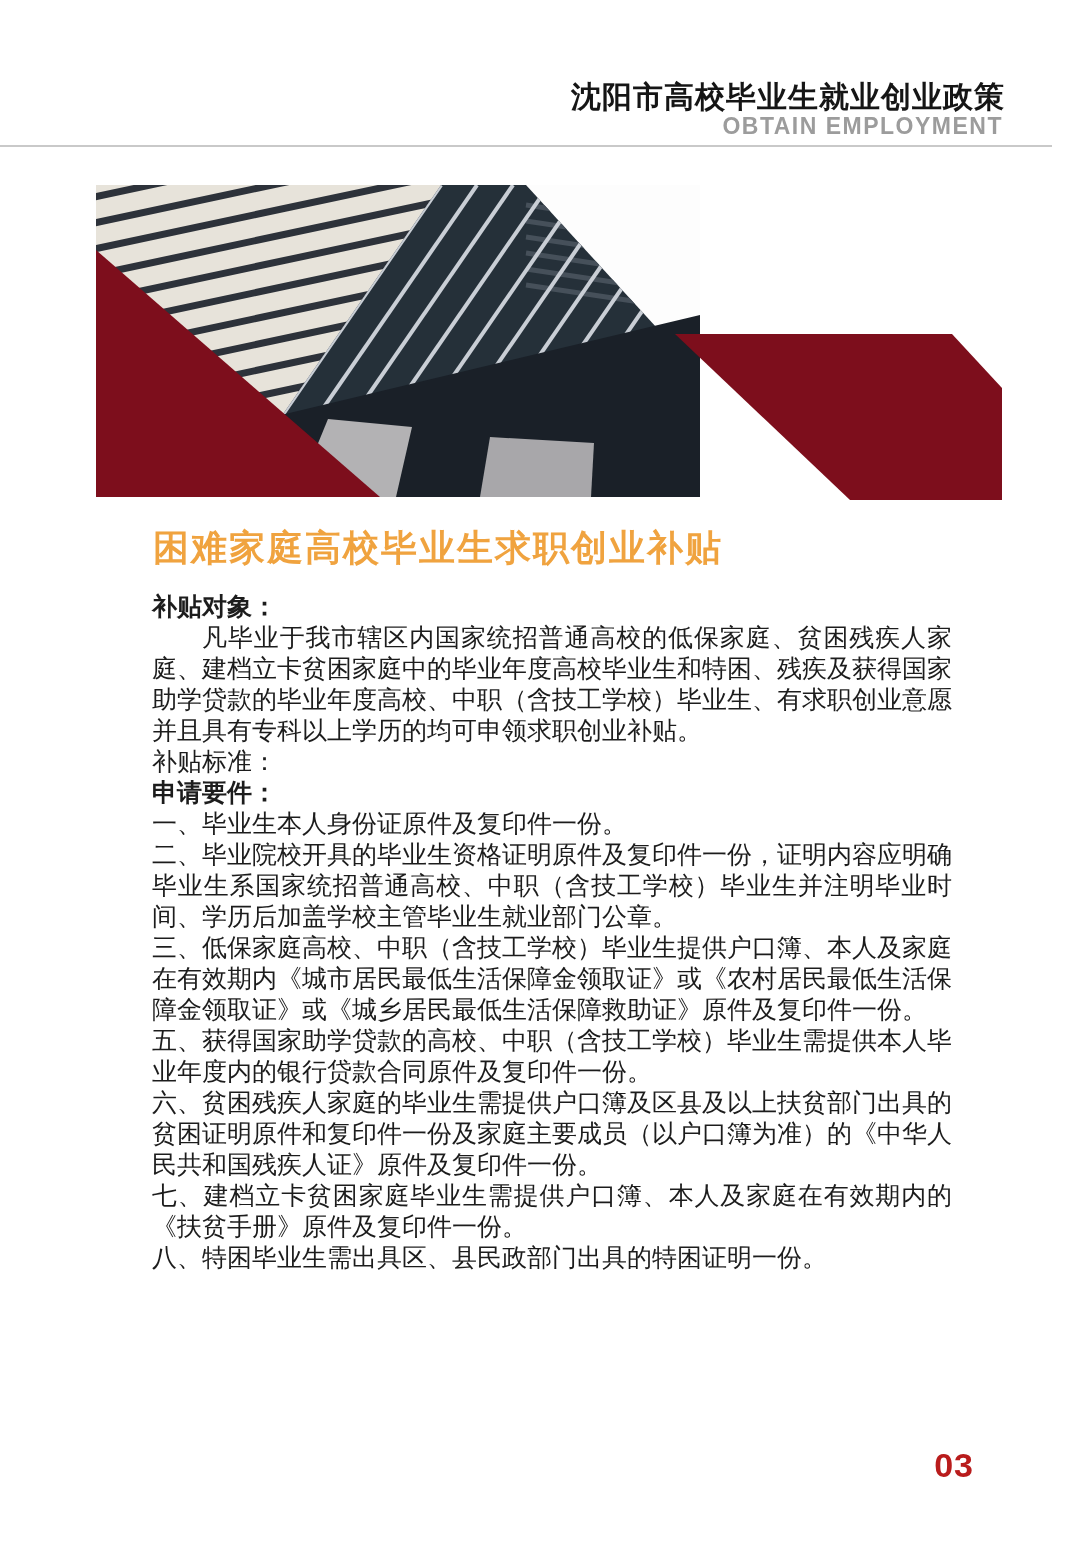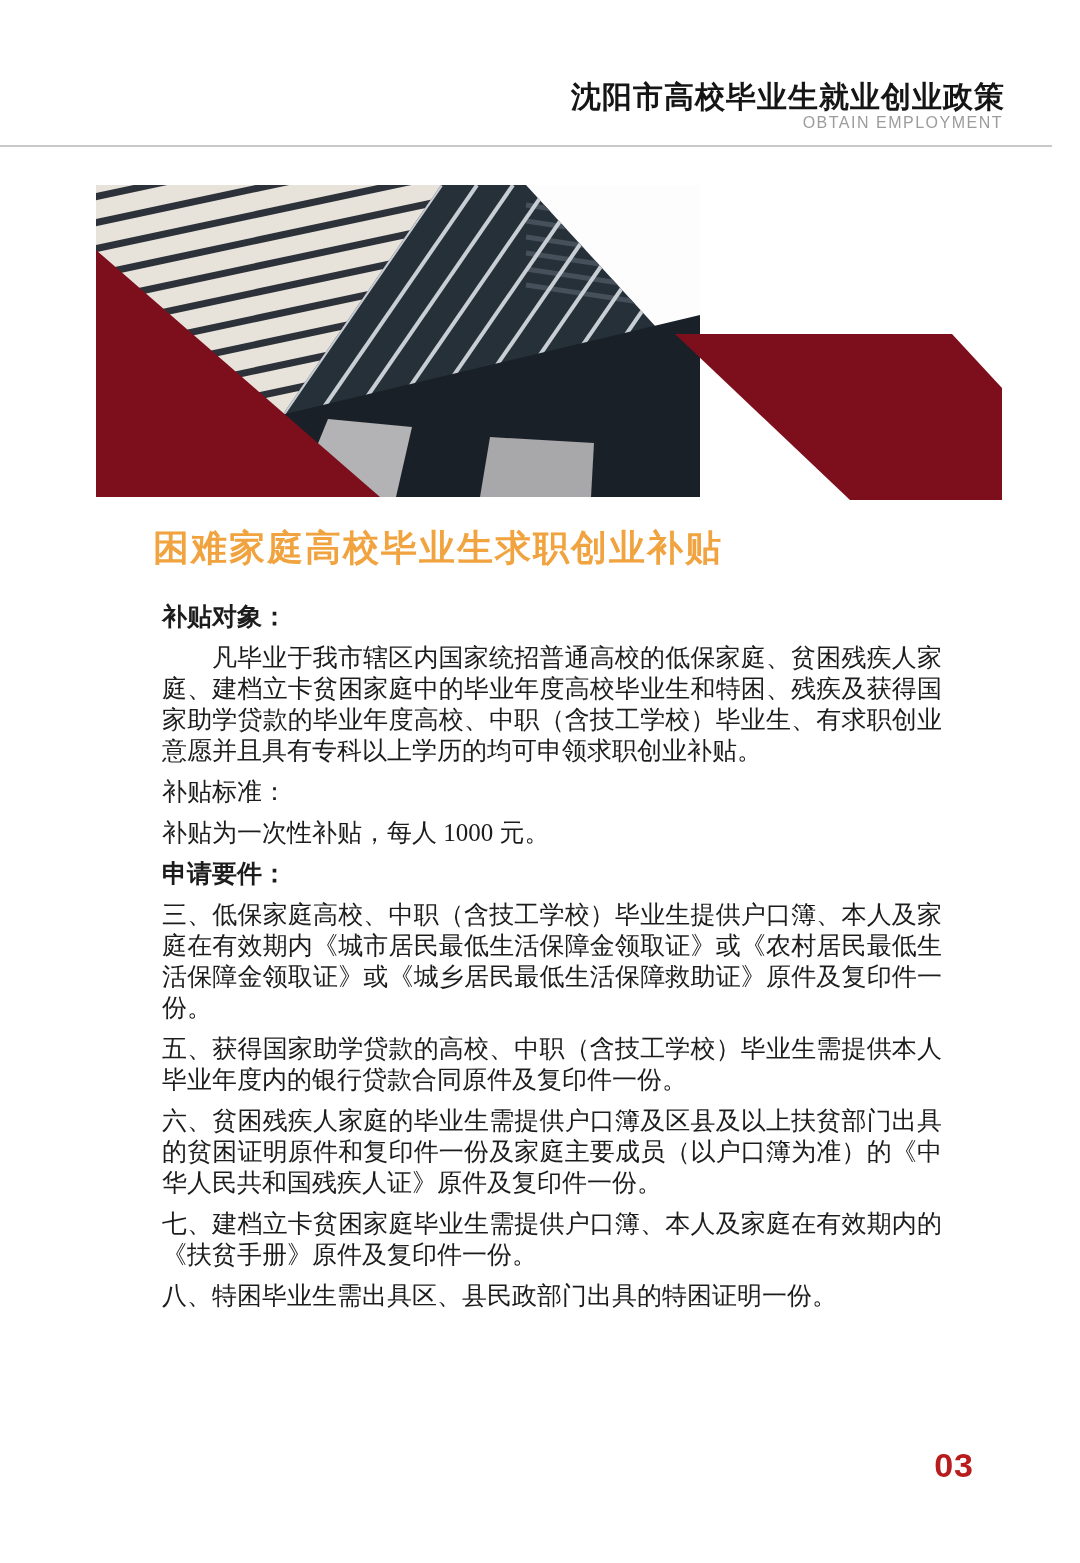--- a/index.html
+++ b/index.html
@@ -14,38 +14,38 @@
     position:relative;width:1080px;height:1500px;background:#ffffff;
     overflow:hidden;font-family:"Liberation Serif",serif;
   }
   .header-title{
     position:absolute;top:80px;right:75px;
     font-family:"Liberation Sans",sans-serif;font-weight:900;font-size:30px;
     letter-spacing:1px;color:#151515;white-space:nowrap;line-height:1.1;
   }
   .header-subtitle{
     position:absolute;top:114px;right:77px;
-    font-family:"Liberation Sans",sans-serif;font-weight:400;font-size:16px;
+    font-family:"Liberation Sans",sans-serif;font-weight:700;font-size:23px;
     letter-spacing:1.5px;color:var(--subtitle);white-space:nowrap;line-height:1.1;text-align:center;
   }
   .header-divider{
     position:absolute;top:145px;left:0;width:1052px;height:2px;
     background:var(--divider);
   }
   .hero-svg{position:absolute;left:96px;top:185px;width:906px;height:315px;}
   .article-heading{
     position:absolute;left:153px;top:526px;margin:0;
     font-family:"Liberation Sans",sans-serif;font-weight:700;font-size:36px;
     letter-spacing:2px;color:var(--heading);white-space:nowrap;line-height:1.2;
   }
   .body-text{
     position:absolute;left:152px;top:591px;width:800px;
     color:var(--text);font-size:25px;line-height:31px;text-align:justify;
   }
-  .body-text p{margin:10px;}
+  .body-text p{margin:0;}
   .body-text p.bold{font-weight:bold;}
   .body-text p.indent{text-indent:2em;}
   .page-number{
     position:absolute;top:1448px;right:106px;
     font-family:"Liberation Sans",sans-serif;font-weight:800;font-size:34px;
     letter-spacing:1px;color:#b91c1c;line-height:1;
   }
 </style>
 </head>
 <body>
@@ -120,22 +120,23 @@
     <polygon points="0,65 0,312 284,312" fill="var(--accent)"></polygon>
     <polygon points="579,149 856,149 906,203 906,315 754,315" fill="var(--accent)"></polygon>
   </svg>
 
   <h1 class="article-heading">困难家庭高校毕业生求职创业补贴</h1>
 
   <div class="body-text">
     <p class="bold">补贴对象：</p>
     <p class="indent">凡毕业于我市辖区内国家统招普通高校的低保家庭、贫困残疾人家庭、建档立卡贫困家庭中的毕业年度高校毕业生和特困、残疾及获得国家助学贷款的毕业年度高校、中职（含技工学校）毕业生、有求职创业意愿并且具有专科以上学历的均可申领求职创业补贴。</p>
     <p>补贴标准：</p>
-    <p>补贴为一次性补贴，每人 1000 元。</p>
     <p class="bold">申请要件：</p>
+    <p>一、毕业生本人身份证原件及复印件一份。</p>
+    <p>二、毕业院校开具的毕业生资格证明原件及复印件一份，证明内容应明确毕业生系国家统招普通高校、中职（含技工学校）毕业生并注明毕业时间、学历后加盖学校主管毕业生就业部门公章。</p>
     <p>三、低保家庭高校、中职（含技工学校）毕业生提供户口簿、本人及家庭在有效期内《城市居民最低生活保障金领取证》或《农村居民最低生活保障金领取证》或《城乡居民最低生活保障救助证》原件及复印件一份。</p>
     <p>五、获得国家助学贷款的高校、中职（含技工学校）毕业生需提供本人毕业年度内的银行贷款合同原件及复印件一份。</p>
     <p>六、贫困残疾人家庭的毕业生需提供户口簿及区县及以上扶贫部门出具的贫困证明原件和复印件一份及家庭主要成员（以户口簿为准）的《中华人民共和国残疾人证》原件及复印件一份。</p>
     <p>七、建档立卡贫困家庭毕业生需提供户口簿、本人及家庭在有效期内的《扶贫手册》原件及复印件一份。</p>
     <p>八、特困毕业生需出具区、县民政部门出具的特困证明一份。</p>
   </div>
 
   <div class="page-number">03</div>
 
 </div>

